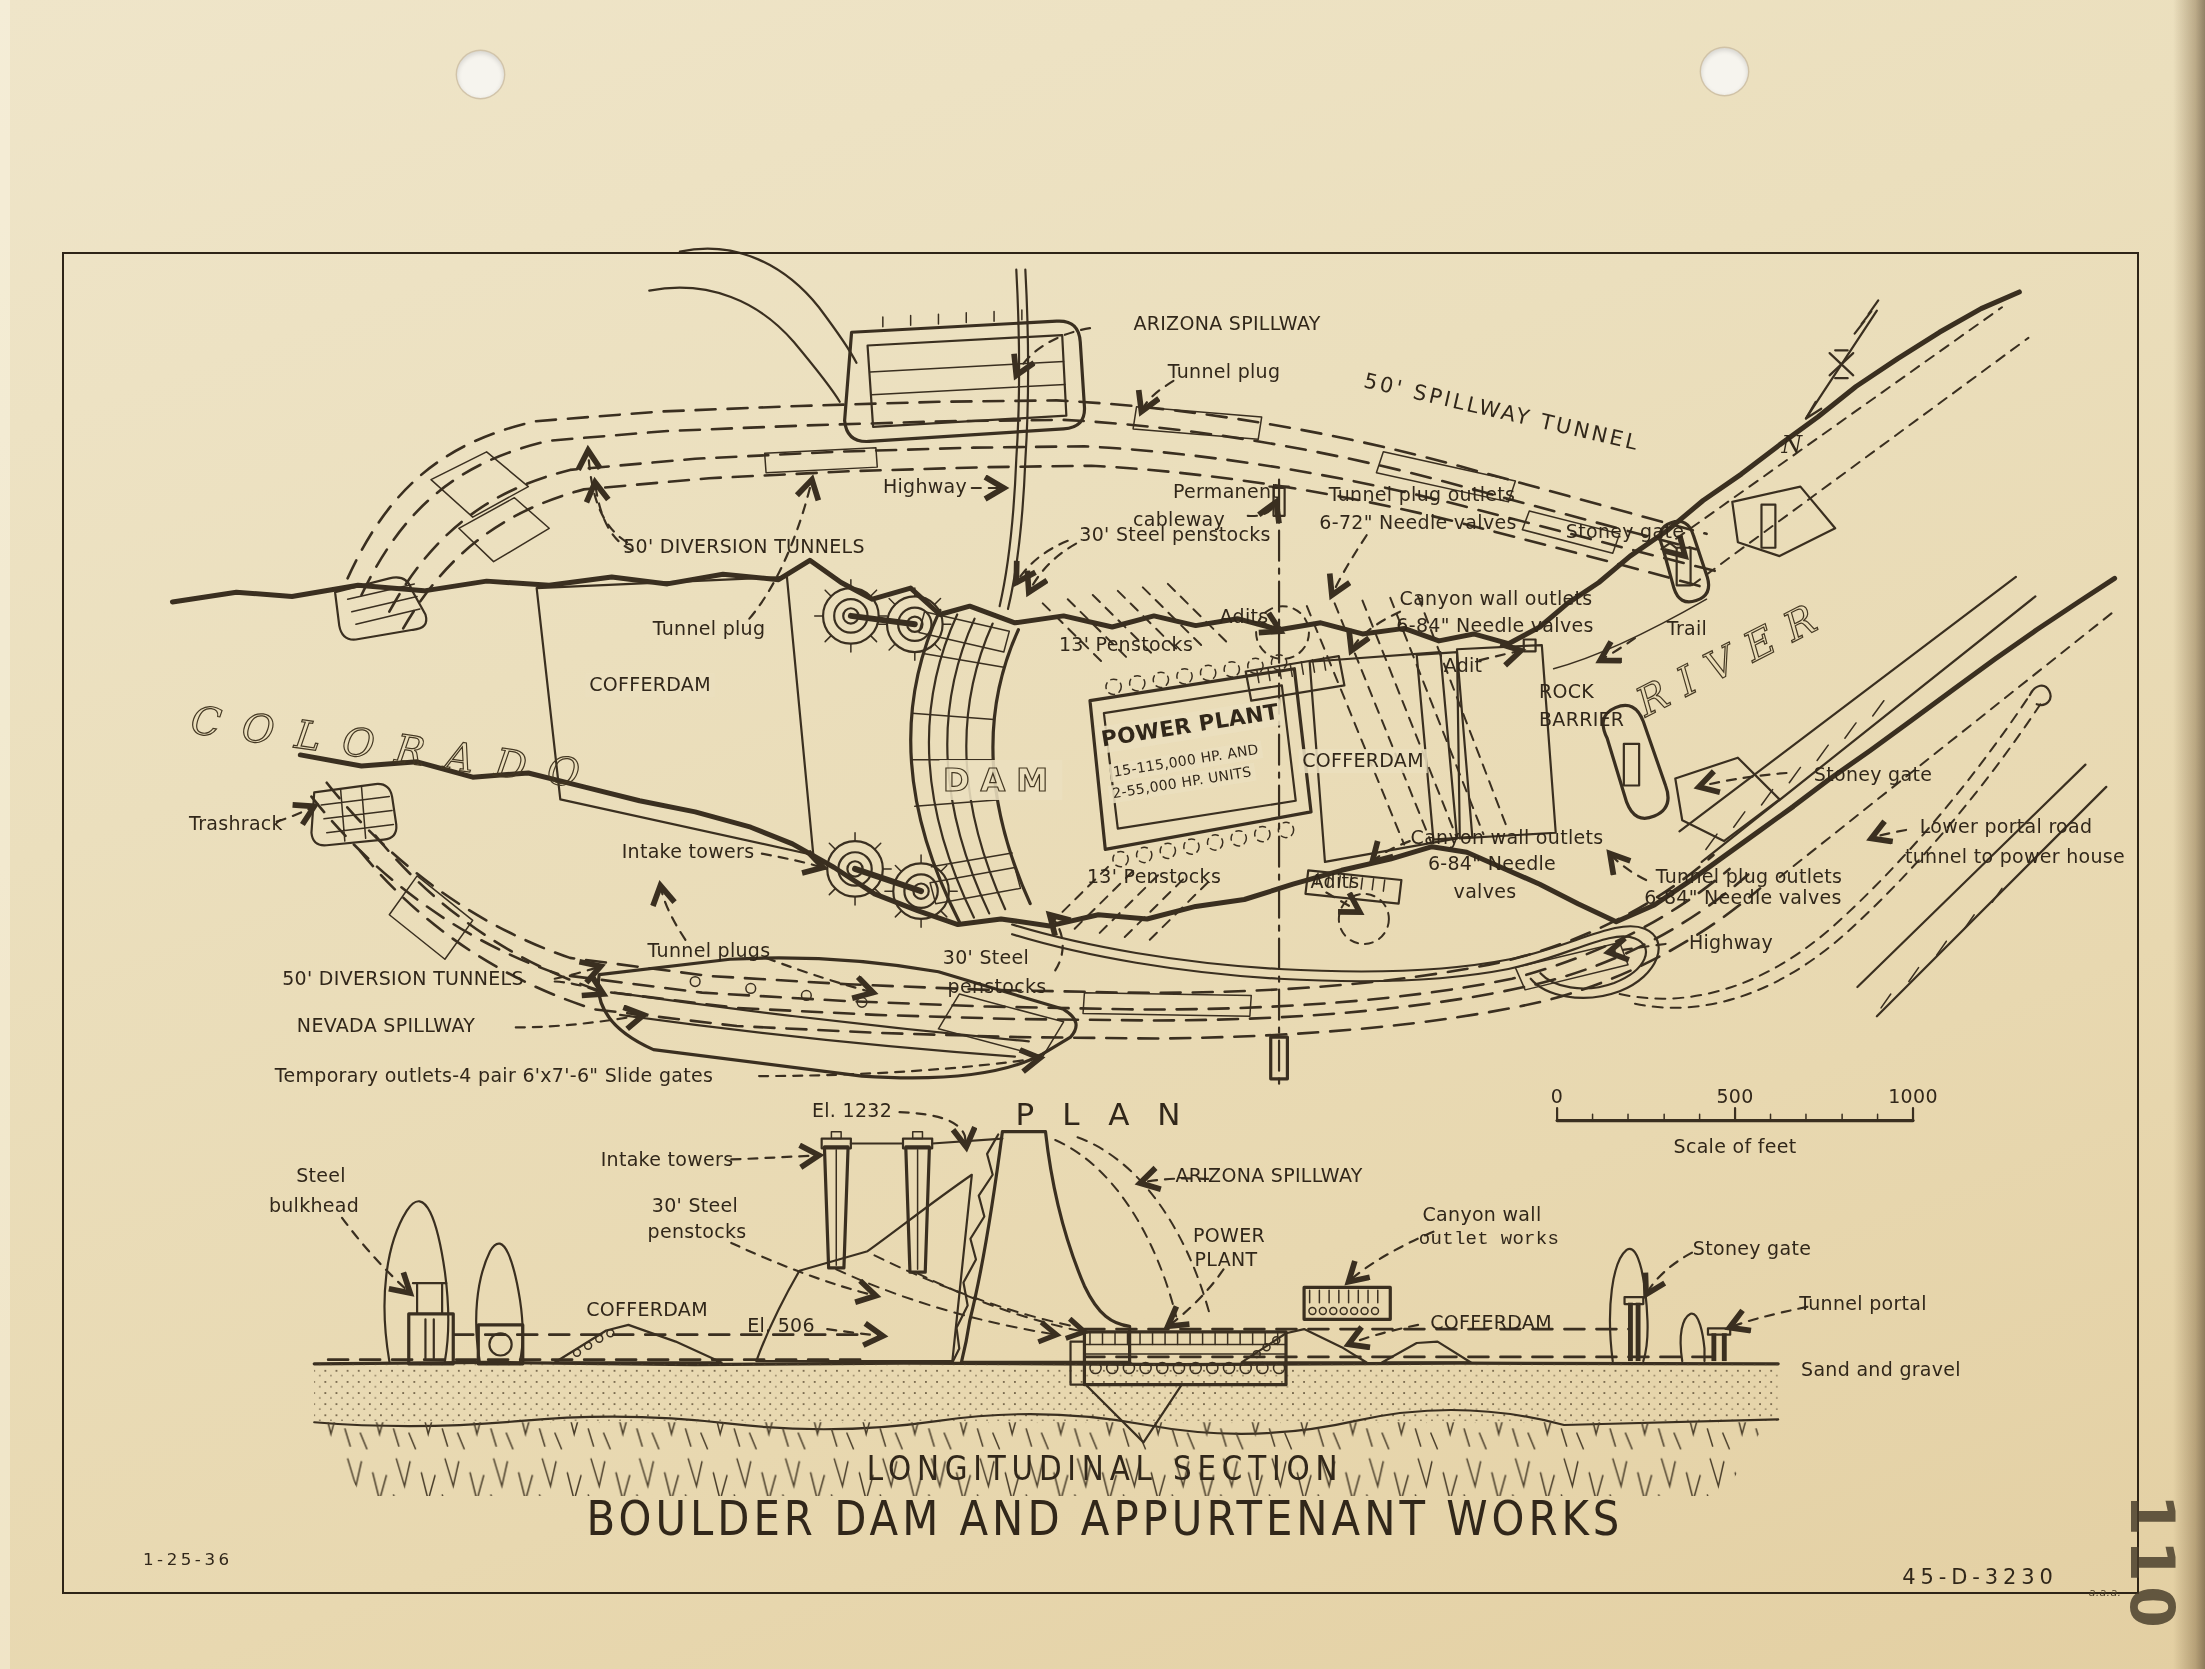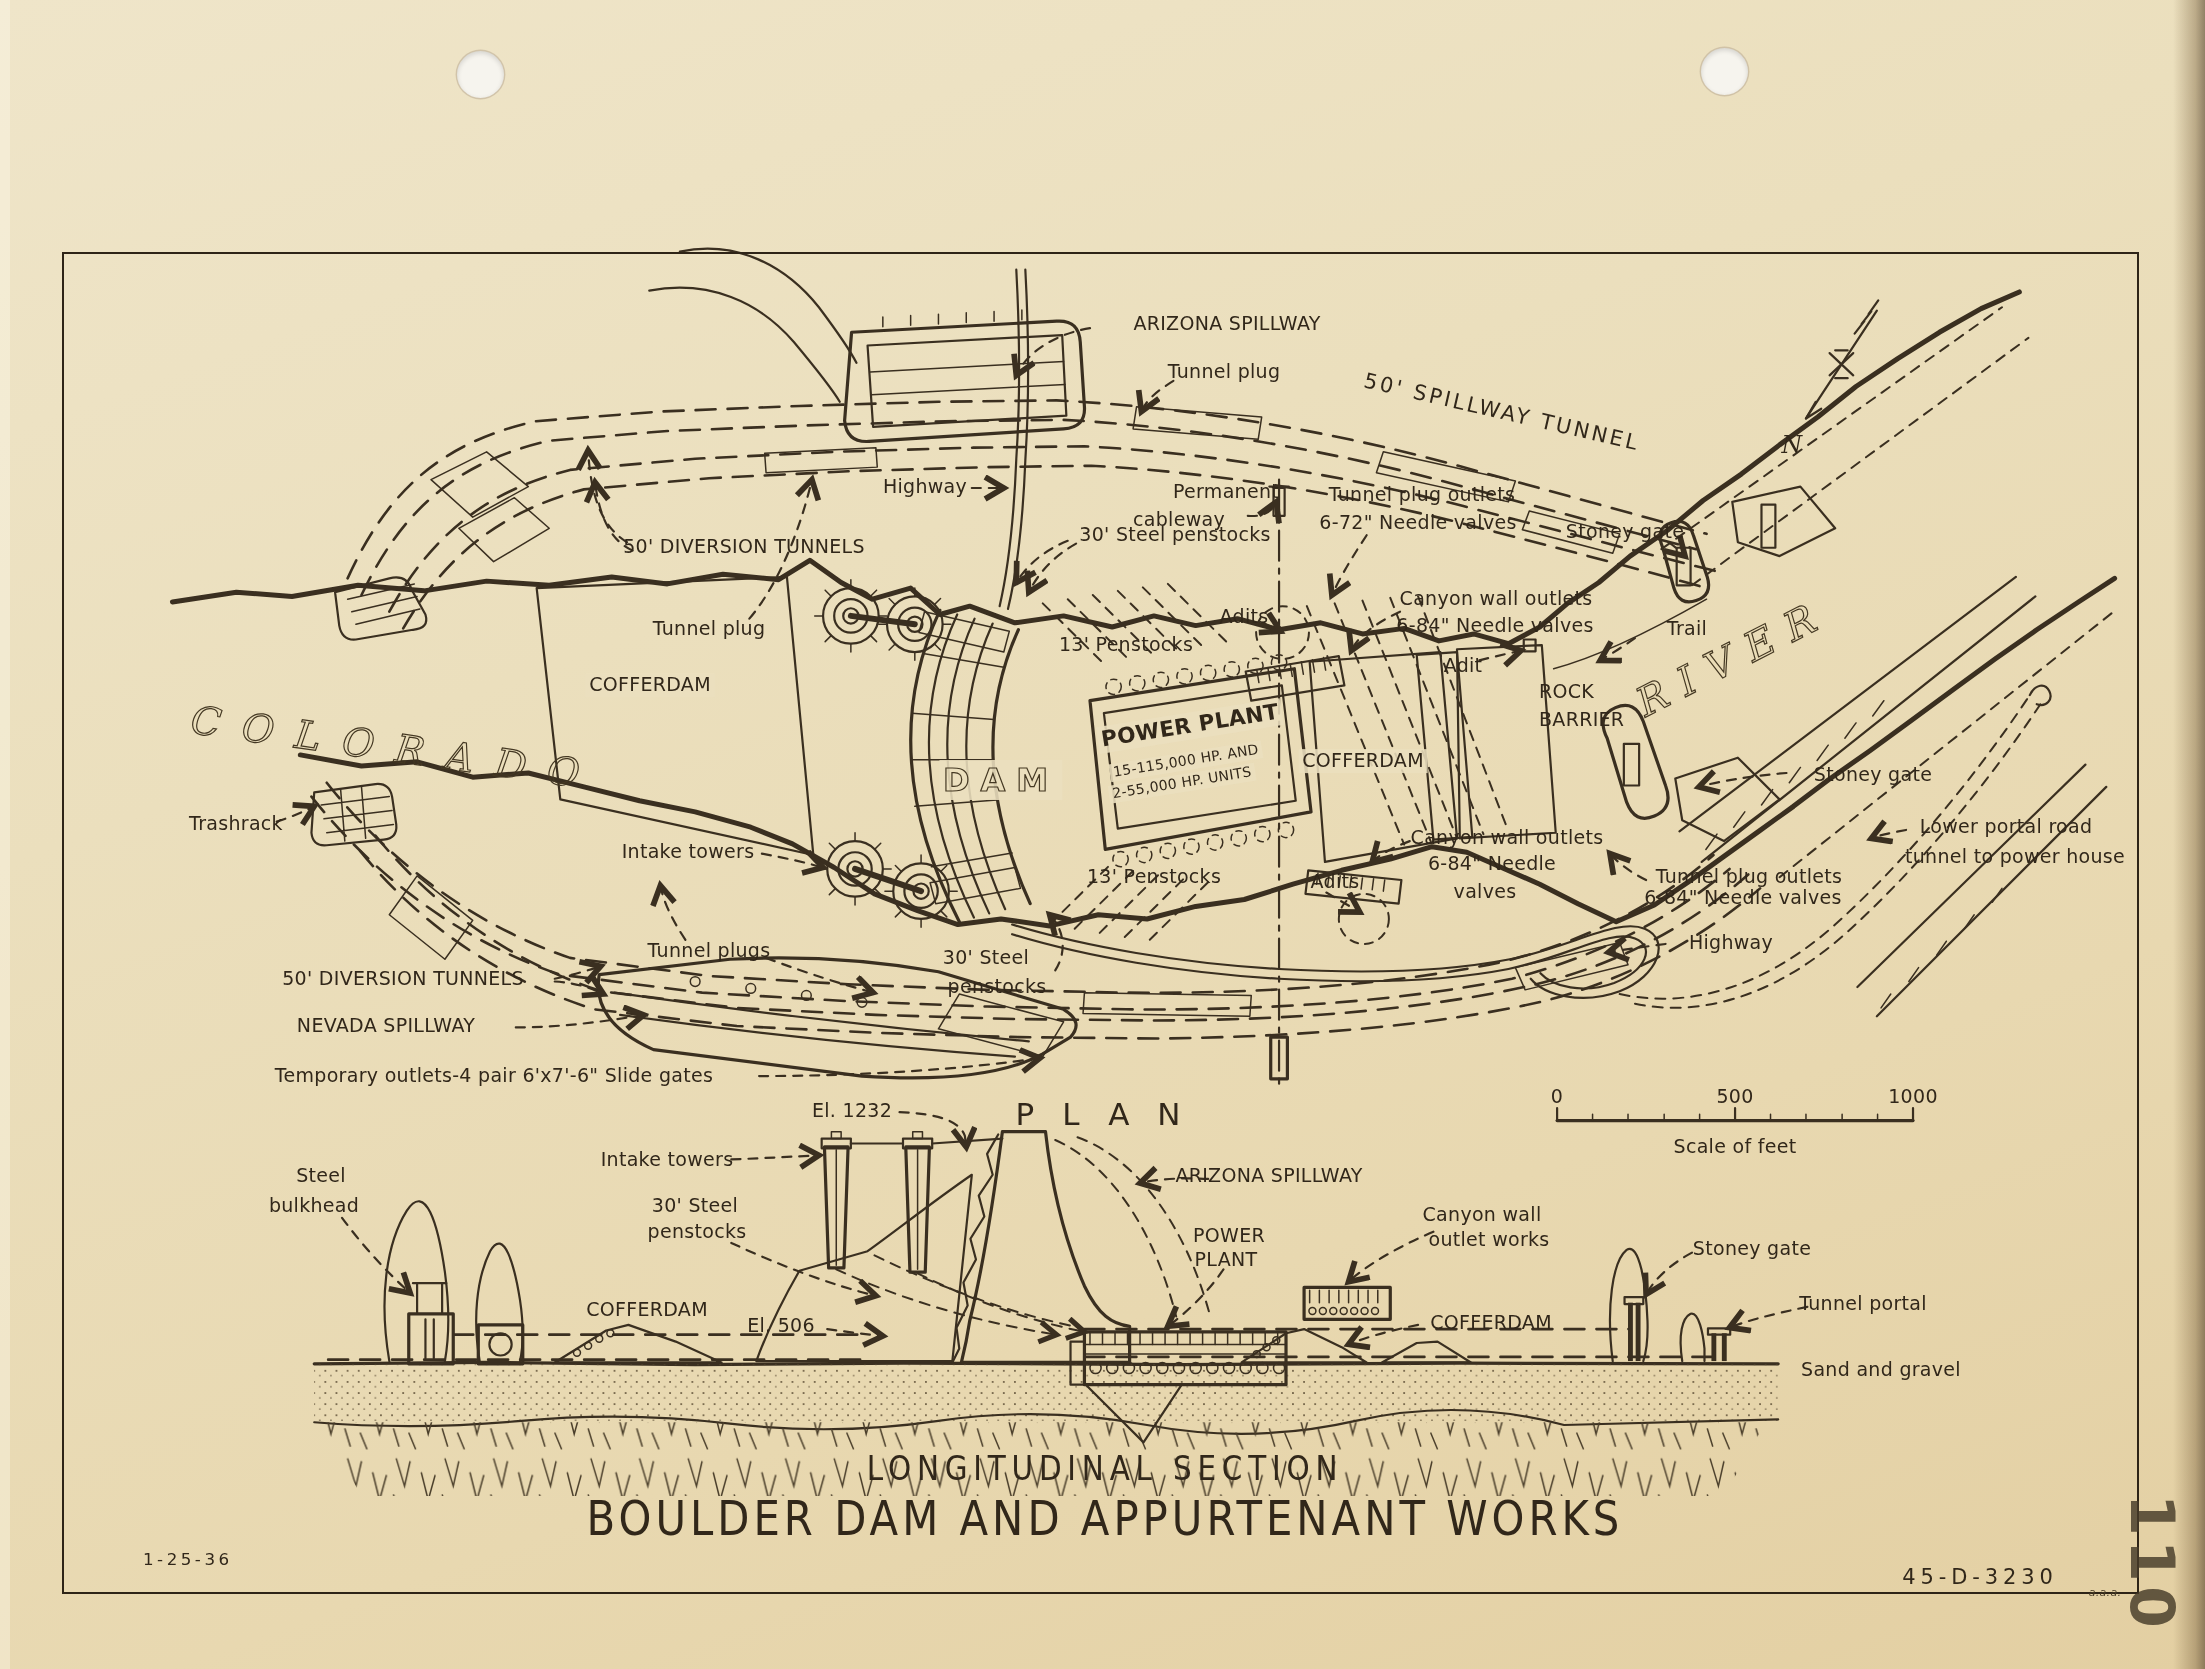--- a/index.html
+++ b/index.html
@@ -468,21 +468,21 @@
 <div class="lbl" style="left:314px;top:1206px;">bulkhead</div>
 <div class="lbl" style="left:667px;top:1160px;">Intake towers</div>
 <div class="lbl" style="left:695px;top:1206px;">30' Steel</div>
 <div class="lbl" style="left:697px;top:1232px;">penstocks</div>
 <div class="lbl" style="left:647px;top:1310px;">COFFERDAM</div>
 <div class="lbl" style="left:781px;top:1326px;">El. 506</div>
 <div class="lbl" style="left:1269px;top:1176px;">ARIZONA SPILLWAY</div>
 <div class="lbl" style="left:1229px;top:1236px;text-align:right;">POWER</div>
 <div class="lbl" style="left:1226px;top:1260px;">PLANT</div>
 <div class="lbl" style="left:1482px;top:1215px;">Canyon wall</div>
-<div class="lbl" style="left:1489px;top:1240px;">outlet works</div>
+<div class="lbl" style="left:1489px;top:1240px;font-family:Liberation Mono, monospace;">outlet works</div>
 <div class="lbl" style="left:1491px;top:1323px;">COFFERDAM</div>
 <div class="lbl" style="left:1752px;top:1249px;">Stoney gate</div>
 <div class="lbl" style="left:1863px;top:1304px;">Tunnel portal</div>
 <div class="lbl" style="left:1881px;top:1370px;">Sand and gravel</div>
 
 <div class="lbl title" style="left:1105px;top:1468px;transform:translate(-50%,-50%) scale(0.92,1.05);">LONGITUDINAL SECTION</div>
 <div class="lbl maintitle" style="left:1105px;top:1518px;transform:translate(-50%,-50%) scale(0.95,1.1);">BOULDER DAM AND APPURTENANT WORKS</div>
 <div class="lbl ll" style="left:143px;top:1559px;font-size:16.7px;letter-spacing:3.5px;">1-25-36</div>
 <div class="lbl" style="left:1980px;top:1577px;font-size:21px;letter-spacing:4.9px;">45-D-3230</div>
 <div class="lbl" style="left:2151px;top:1563px;font-size:60px;font-weight:bold;letter-spacing:4.2px;color:rgba(70,58,40,.82);transform:translate(-50%,-50%) rotate(90deg);">110</div>

